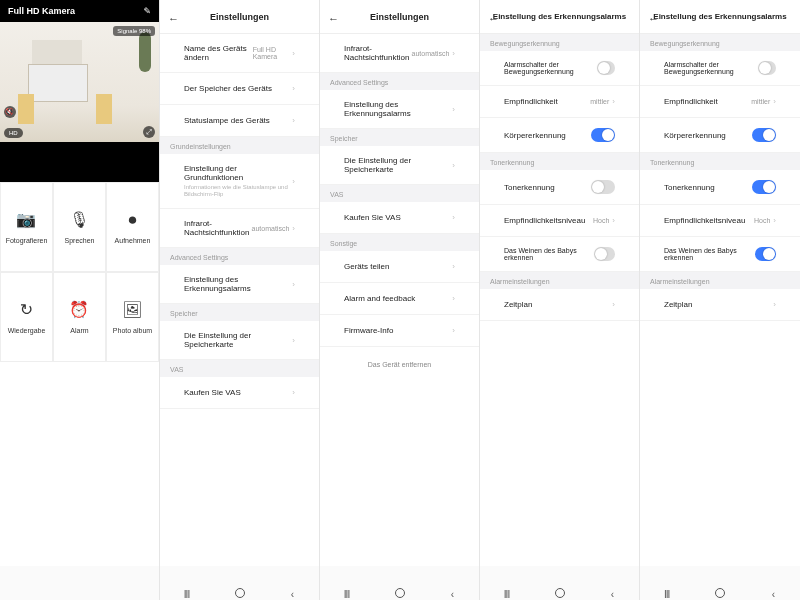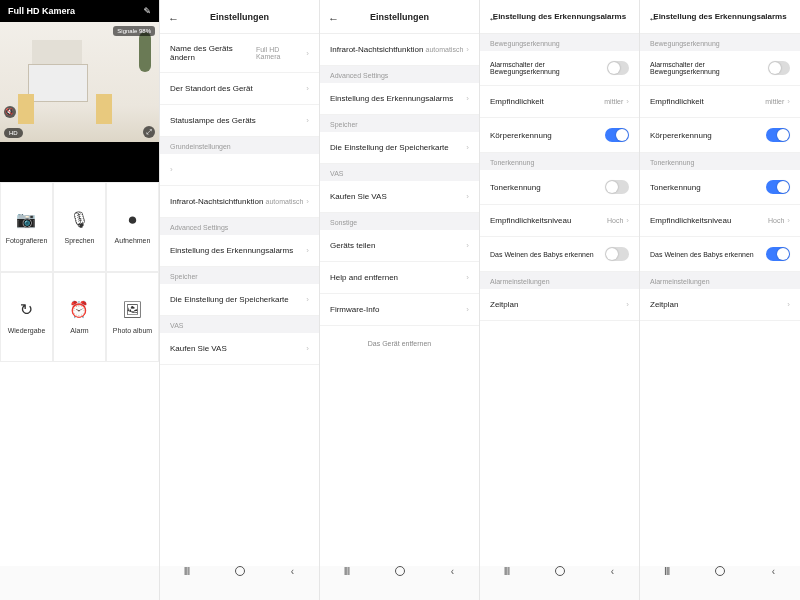--- a/index.html
+++ b/index.html
@@ -26,33 +26,33 @@
   .c1-blackbar { height: 40px; background:#000; }
 
   .c1-grid { display:grid; grid-template-columns:repeat(3,1fr); }
   .c1-cell { border:1px solid #eee; height:90px; display:flex; flex-direction:column; align-items:center; justify-content:center; gap:8px; font-size:7px; color:#333; background:#fff; }
   .c1-cell .ic { font-size:16px; color:#333; }
 
   
   .set-head { height:34px; display:flex; align-items:center; justify-content:center; position:relative; font-size:9px; font-weight:600; color:#222; border-bottom:1px solid #eee; }
   .back { position:absolute; left:8px; font-size:11px; color:#222; }
   .section { background:#f3f3f5; color:#9a9a9a; font-size:7px; padding:6px 10px 4px; }
-  .item { display:flex; align-items:center; justify-content:space-between; padding:10px 10px; font-size:8px; color:#222; border-bottom:1px solid #f1f1f1; background:#fff; min-height:32px; }
+  .item { display:flex; align-items:center; justify-content:space-between; padding:10px 24px; font-size:8px; color:#222; border-bottom:1px solid #f1f1f1; background:#fff; min-height:32px; }
   .item .val { color:#9a9a9a; font-size:7px; display:flex; align-items:center; gap:3px; }
   .chev { color:#c4c4c4; font-size:8px; }
   .sub { display:block; font-size:6px; color:#b5b5b5; margin-top:2px; line-height:1.2; }
 
   .toggle { width:24px; height:14px; border-radius:7px; position:relative; }
   .toggle::after { content:""; position:absolute; top:1px; width:12px; height:12px; border-radius:50%; background:#fff; box-shadow:0 0 2px rgba(0,0,0,.3); }
   .toggle.off { background:#dcdcdc; } .toggle.off::after { left:1px; }
   .toggle.on  { background:#3a7bff; } .toggle.on::after  { right:1px; }
 
   .remove-link { text-align:center; font-size:7px; color:#888; padding:14px 0; background:#fff; }
 
-  .navfoot { margin-top:auto; height:34px; display:flex; align-items:flex-start; justify-content:space-around; color:#555; font-size:10px; background:#fafafa; }
+  .navfoot { margin-top:auto; height:34px; display:flex; align-items:flex-end; justify-content:space-around; color:#555; font-size:10px; background:#fafafa; }
   .navfoot .nb { width:30px; text-align:center; }
   .circle { width:10px; height:10px; border:1px solid #555; border-radius:50%; display:inline-block; }
   .bars { letter-spacing:-1px; }
 
   .scrollcol { flex:1; overflow:hidden; }
 </style>
 </head>
 <body>
 
 <div class="row">
@@ -115,29 +115,30 @@
     </div>
     <div class="scrollcol">
       <div class="item">
           <span>Name des Geräts ändern</span>
           <span class="val">
             <span>Full HD Kamera</span>
             <span class="chev">›</span>
           </span>
         </div>
       <div class="item">
-          <span>Der Standort des Gerät</span>
+          <span>Der Speicher des Geräts</span>
           <span class="chev">›</span>
         </div>
       <div class="item">
           <span>Statuslampe des Geräts</span>
           <span class="chev">›</span>
         </div>
       <div class="section">Grundeinstellungen</div>
       <div class="item">
+          <span><span>Einstellung der Grundfunktionen</span><span class="sub">Informationen wie die Statuslampe und Bildschirm-Flip</span></span>
           <span class="chev">›</span>
         </div>
       <div class="item">
           <span>Infrarot-Nachtsichtfunktion</span>
           <span class="val">
             <span>automatisch</span>
             <span class="chev">›</span>
           </span>
         </div>
       <div class="section">Advanced Settings</div>
@@ -190,21 +191,21 @@
       <div class="item">
           <span>Kaufen Sie VAS</span>
           <span class="chev">›</span>
         </div>
       <div class="section">Sonstige</div>
       <div class="item">
           <span>Geräts teilen</span>
           <span class="chev">›</span>
         </div>
       <div class="item">
-          <span>Help and entfernen</span>
+          <span>Alarm and feedback</span>
           <span class="chev">›</span>
         </div>
       <div class="item">
           <span>Firmware-Info</span>
           <span class="chev">›</span>
         </div>
       <div class="remove-link">Das Gerät entfernen</div>
     </div>
     <div class="navfoot">
       <span class="nb bars">III</span>

